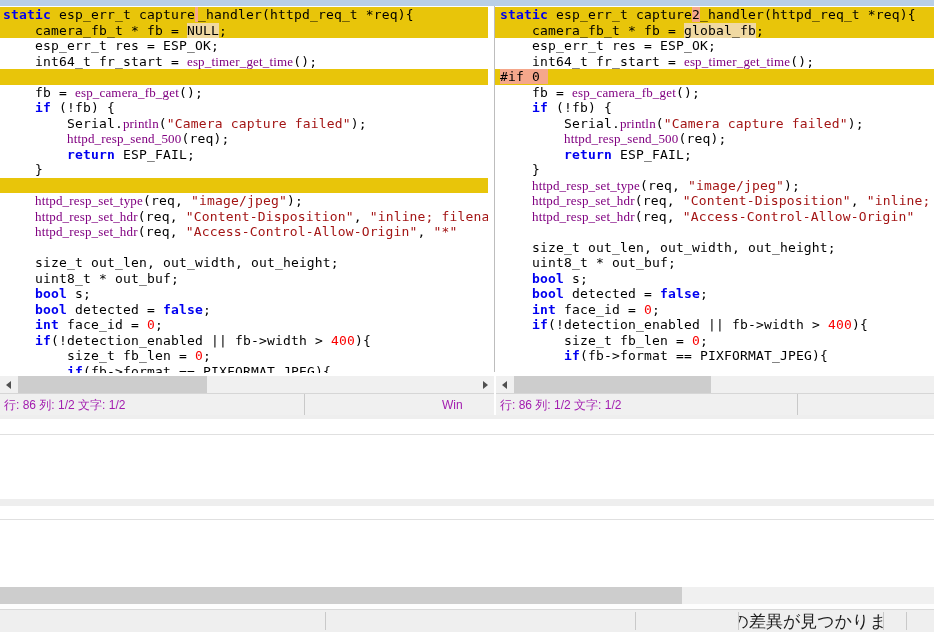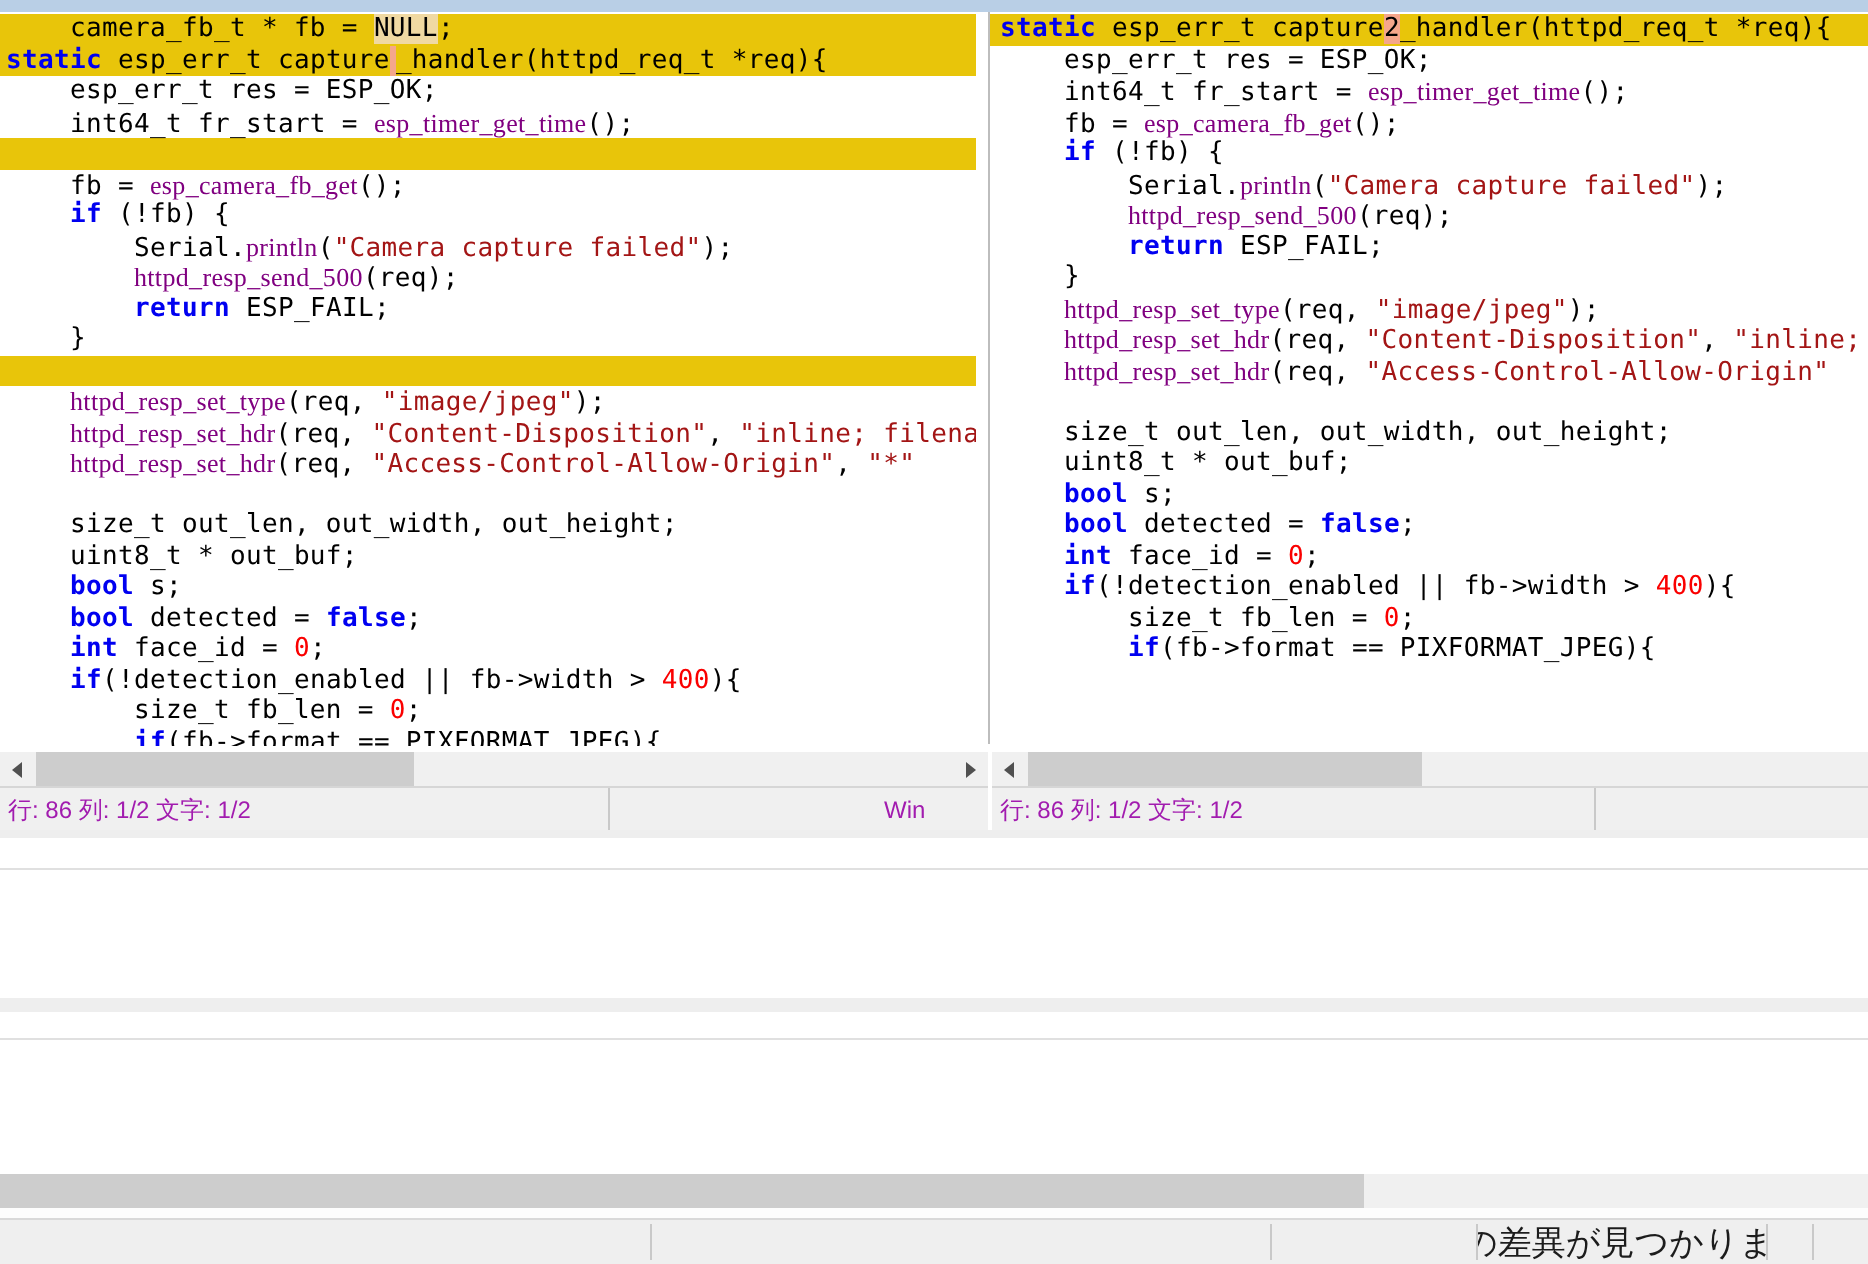--- a/index.html
+++ b/index.html
@@ -73,22 +73,22 @@
   .ms-sep{position:absolute;top:2px;width:1px;height:18px;background:#c9c9c9;}
   .ms-msg{position:absolute;left:739px;width:144px;top:0;height:22px;display:flex;
           align-items:center;justify-content:center;white-space:nowrap;overflow:hidden;}
 </style>
 </head>
 <body>
 
 <div class="top-strip"></div>
 
 <div id="code-left" class="code-area">
+    <div class="code-line diff"><span class="kw">static</span><span> esp_err_t capture</span><span class="ins"></span><span>_handler(httpd_req_t *req){</span></div>
     <div class="code-line diff"><span>    camera_fb_t * fb = </span><span class="wdiff">NULL</span><span>;</span></div>
-    <div class="code-line diff"><span class="kw">static</span><span> esp_err_t capture</span><span class="ins"></span><span>_handler(httpd_req_t *req){</span></div>
     <div class="code-line"><span>    esp_err_t res = ESP_OK;</span></div>
     <div class="code-line"><span>    int64_t fr_start = </span><span class="fn">esp_timer_get_time</span><span>();</span></div>
     <div class="code-line diff"></div>
     <div class="code-line"><span>    fb = </span><span class="fn">esp_camera_fb_get</span><span>();</span></div>
     <div class="code-line"><span>    </span><span class="kw">if</span><span> (!fb) {</span></div>
     <div class="code-line"><span>        Serial.</span><span class="fn">println</span><span>(</span><span class="str">"Camera capture failed"</span><span>);</span></div>
     <div class="code-line"><span>        </span><span class="fn">httpd_resp_send_500</span><span>(req);</span></div>
     <div class="code-line"><span>        </span><span class="kw">return</span><span> ESP_FAIL;</span></div>
     <div class="code-line"><span>    }</span></div>
     <div class="code-line diff"></div>
@@ -103,22 +103,24 @@
     <div class="code-line"><span>    </span><span class="kw">int</span><span> face_id = </span><span class="num">0</span><span>;</span></div>
     <div class="code-line"><span>    </span><span class="kw">if</span><span>(!detection_enabled || fb-&gt;width &gt; </span><span class="num">400</span><span>){</span></div>
     <div class="code-line"><span>        size_t fb_len = </span><span class="num">0</span><span>;</span></div>
     <div class="code-line"><span>        </span><span class="kw">if</span><span>(fb-&gt;format == PIXFORMAT_JPEG){</span></div>
   </div>
 
 <div class="v-divider"></div>
 
 <div id="code-right" class="code-area">
     <div class="code-line diff"><span class="kw">static</span><span> esp_err_t capture</span><span class="sdiff">2</span><span>_handler(httpd_req_t *req){</span></div>
+    <div class="code-line diff"><span>    camera_fb_t * fb = </span><span class="wdiff">global_fb</span><span>;</span></div>
     <div class="code-line"><span>    esp_err_t res = ESP_OK;</span></div>
     <div class="code-line"><span>    int64_t fr_start = </span><span class="fn">esp_timer_get_time</span><span>();</span></div>
+    <div class="code-line diff"><span class="sdiff">#if 0 </span></div>
     <div class="code-line"><span>    fb = </span><span class="fn">esp_camera_fb_get</span><span>();</span></div>
     <div class="code-line"><span>    </span><span class="kw">if</span><span> (!fb) {</span></div>
     <div class="code-line"><span>        Serial.</span><span class="fn">println</span><span>(</span><span class="str">"Camera capture failed"</span><span>);</span></div>
     <div class="code-line"><span>        </span><span class="fn">httpd_resp_send_500</span><span>(req);</span></div>
     <div class="code-line"><span>        </span><span class="kw">return</span><span> ESP_FAIL;</span></div>
     <div class="code-line"><span>    }</span></div>
     <div class="code-line"><span>    </span><span class="fn">httpd_resp_set_type</span><span>(req, </span><span class="str">"image/jpeg"</span><span>);</span></div>
     <div class="code-line"><span>    </span><span class="fn">httpd_resp_set_hdr</span><span>(req, </span><span class="str">"Content-Disposition"</span><span>, </span><span class="str">"inline; filename=capture.jpg"</span></div>
     <div class="code-line"><span>    </span><span class="fn">httpd_resp_set_hdr</span><span>(req, </span><span class="str">"Access-Control-Allow-Origin"</span></div>
     <div class="code-line"></div>

